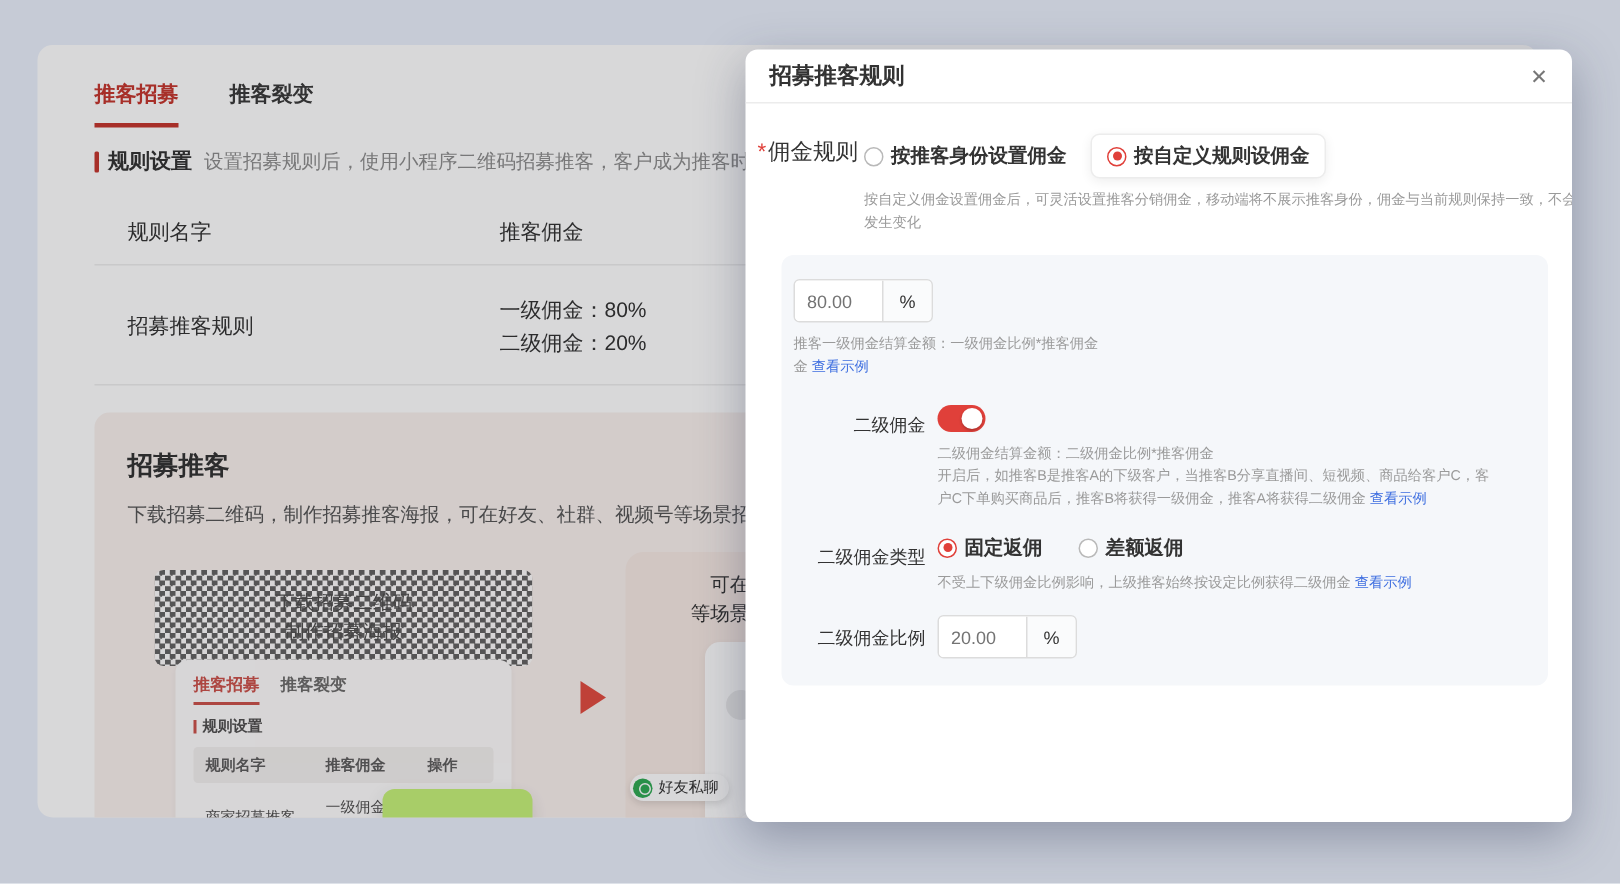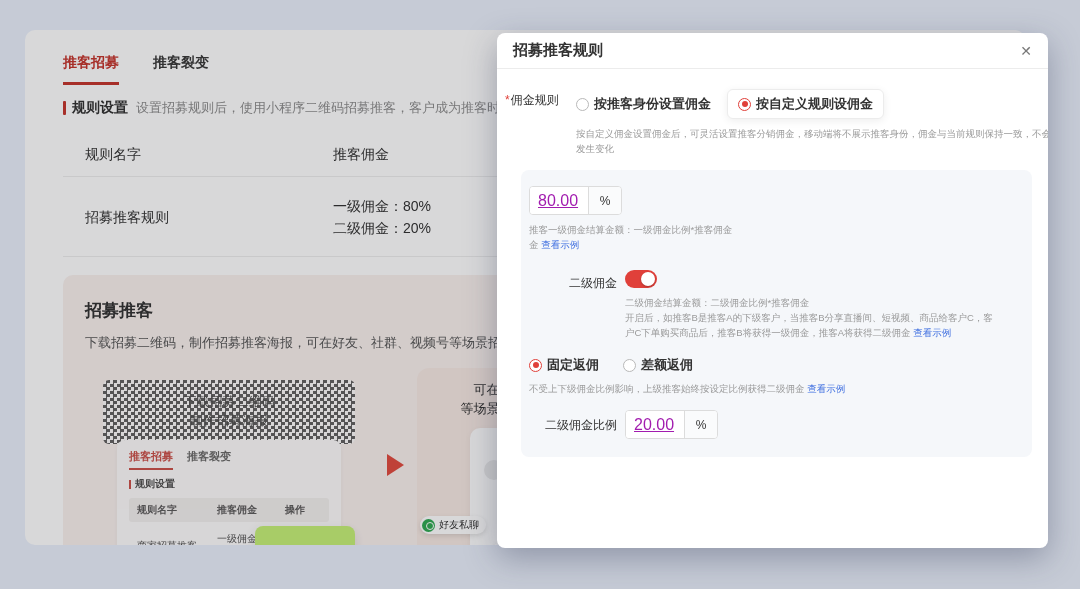--- a/index.html
+++ b/index.html
@@ -108,21 +108,21 @@
   .drawer { position:absolute; left:497px; top:33px; width:551px; height:515px; background:#fff;
     border-radius:8px; box-shadow:0 10px 32px rgba(40,50,80,0.35); z-index:20; overflow:hidden; }
   .drawer-head { position:relative; height:36px; border-bottom:1px solid #ececec;
     display:flex; align-items:center; padding:0 16px; }
   .drawer-title { font-size:15px; font-weight:600; color:#333; }
   .drawer-close { position:absolute; right:12px; top:8px; font-size:14px; color:#777;
     cursor:pointer; line-height:20px; width:20px; text-align:center; }
   .drawer-body { padding:20px 12px 0 8px; }
 
   .form-row { display:flex; }
-  .form-label { width:67px; min-width:67px; text-align:left; font-size:12px; color:#333;
+  .form-label { width:67px; min-width:67px; text-align:center; font-size:15px; color:#333;
     padding-top:3px; white-space:nowrap; }
   .req { color:#e0403a; margin-right:1px; }
   .form-content { flex:1; margin-left:4px; }
 
   .radio-line { display:flex; align-items:center; }
   .radio-item { display:flex; align-items:center; cursor:pointer; }
   .radio-circle { width:13px; height:13px; border-radius:50%; border:1px solid #b9b9b9;
     background:#fff; position:relative; }
   .radio-item.selected .radio-circle { border-color:#e0403a; }
   .radio-item.selected .radio-circle::after { content:""; position:absolute; left:2.5px; top:2.5px;
@@ -136,22 +136,22 @@
 
   .gray-panel { margin:14px 4px 0 16px; background:#f5f7fa; border-radius:8px;
     padding:16px 12px 18px 0; }
   .panel-row { display:flex; margin-bottom:0; }
   .panel-label { width:96px; min-width:96px; text-align:right; font-size:12px; color:#333;
     padding-top:7px; white-space:nowrap; }
   .panel-content { flex:1; margin-left:8px; }
 
   .input-group { display:inline-flex; height:29px; border:1px solid #dcdcdc; border-radius:4px;
     background:#fff; overflow:hidden; }
-  .input-group input { width:58px; border:none; outline:none; padding:0 8px; font-size:16px;
-    color:#a21caf; font-family:"Liberation Sans", sans-serif;text-decoration:underline; }
+  .input-group input { width:58px; border:none; outline:none; padding:0 8px; font-size:12px;
+    color:#737373; font-family:"Liberation Sans", sans-serif; }
   .input-suffix { width:33px; display:flex; align-items:center; justify-content:center;
     border-left:1px solid #dcdcdc; background:#fafbfc; font-size:12px; color:#333; }
 
   .helper { margin-top:7px; }
 
   .toggle { width:32px; height:18px; border-radius:9px; background:#e0403a; position:relative;
     cursor:pointer; margin-top:2px; }
   .toggle .knob { position:absolute; right:2px; top:2px; width:14px; height:14px;
     border-radius:50%; background:#fff; box-shadow:0 1px 2px rgba(0,0,0,0.25); }
 
@@ -330,20 +330,21 @@
             </div>
             <div class="tip helper">
               <div>二级佣金结算金额：二级佣金比例*推客佣金</div>
               <div>开启后，如推客B是推客A的下级客户，当推客B分享直播间、短视频、商品给客户C，客</div>
               <div><span>户C下单购买商品后，推客B将获得一级佣金，推客A将获得二级佣金 </span><span class="link">查看示例</span></div>
             </div>
           </div>
         </div>
 
         <div class="panel-row mt16">
+          <div class="panel-label">二级佣金类型</div>
           <div class="panel-content">
             <div class="radio-line">
               <div class="radio-item selected">
                 <span class="radio-circle"></span>
                 <span class="radio-label">固定返佣</span>
               </div>
               <div class="gap24"></div>
               <div class="radio-item">
                 <span class="radio-circle"></span>
                 <span class="radio-label">差额返佣</span>

